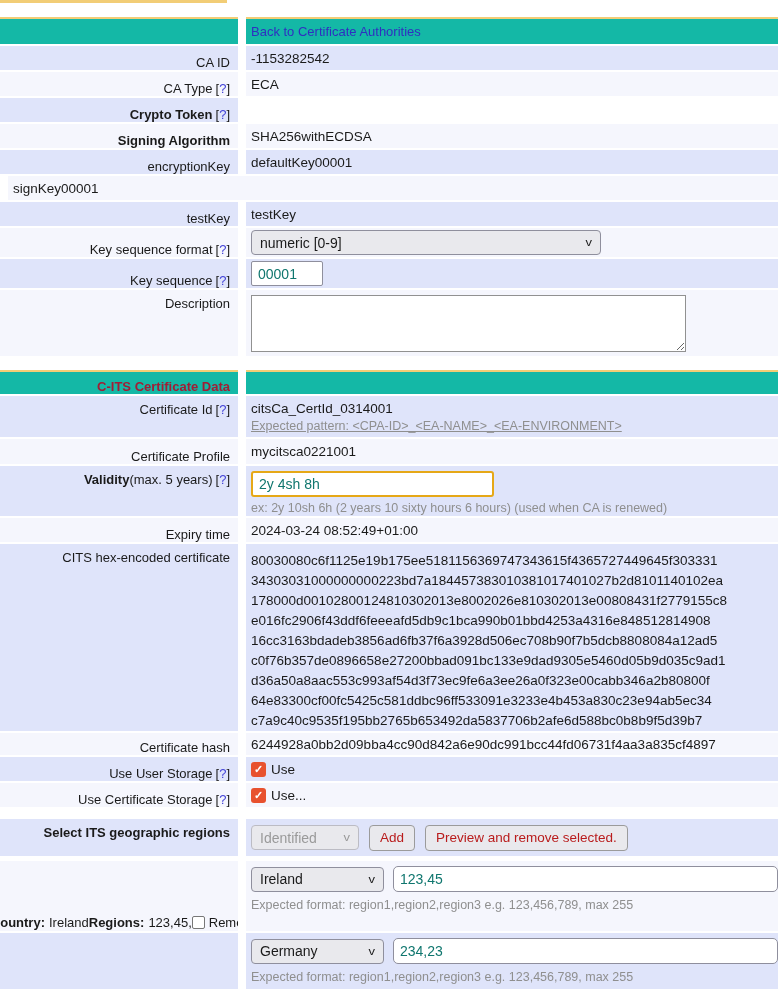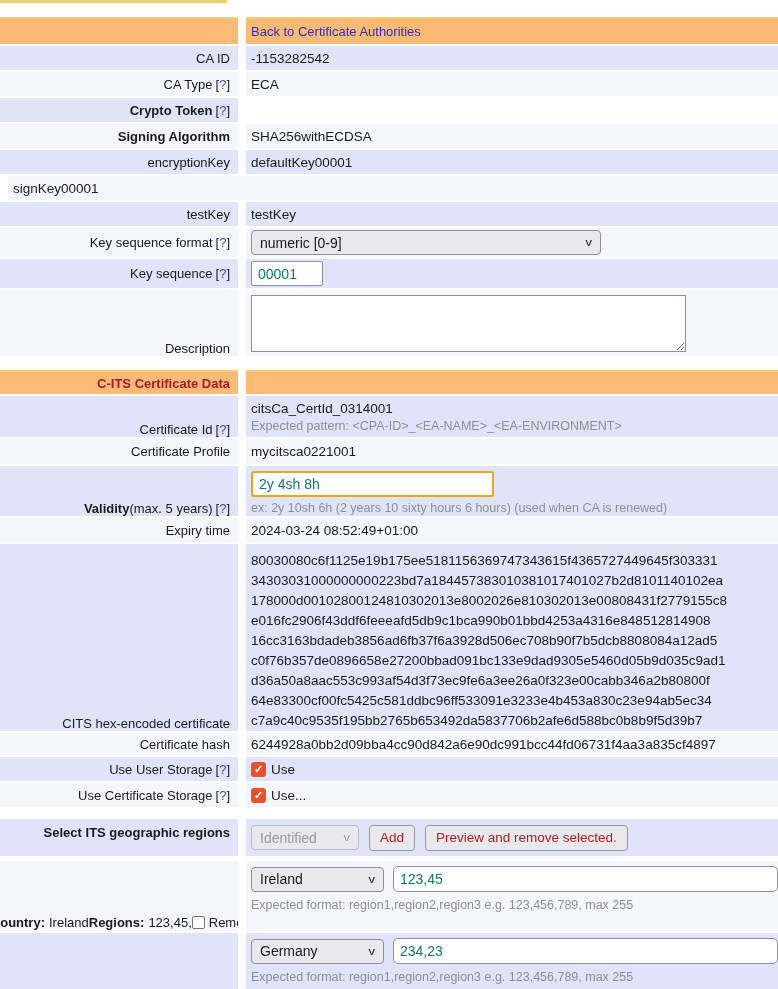--- a/index.html
+++ b/index.html
@@ -1,31 +1,31 @@
 <!DOCTYPE html>
 <html><head>
 <meta charset="utf-8">
 <style>
   html,body{margin:0;padding:0;background:#fff;}
   body{font-family:"Liberation Sans",sans-serif;font-size:13px;color:#1a1a1a;}
   .viewport{position:relative;width:778px;height:989px;overflow:hidden;background:#fff;}
   .topstrip{position:absolute;top:0;left:0;width:227px;height:3px;background:#f2cd76;}
   .stack{padding-top:17px;display:flex;flex-direction:column;}
   .row{display:flex;margin-bottom:2px;}
-  .lcell{width:238px;flex:0 0 238px;box-sizing:border-box;display:flex;justify-content:flex-end;align-items:center;
+  .lcell{width:238px;flex:0 0 238px;box-sizing:border-box;display:flex;justify-content:flex-end;align-items:flex-end;
          padding-right:8px;text-align:right;}
   .cgap{width:8px;flex:0 0 8px;background:#fff;}
   .rcell{flex:1;box-sizing:border-box;display:flex;align-items:center;padding-left:5px;min-width:0;}
   .lav .lcell,.lav .rcell{background:#dfe4fa;}
   .lit .lcell,.lit .rcell{background:#f5f6fd;}
-  .band .lcell,.band .rcell{background:#fdba74;border-top:2px solid #f2cd76;}
+  .band .lcell,.band .rcell{background:#14b8a6;border-top:2px solid #f2cd76;}
   .h24{min-height:24px}.h29{min-height:29px}.h66{min-height:66px}.h41{min-height:41px}
   .h25{min-height:25px}.h50{min-height:50px}.h181{min-height:181px}.h22{min-height:22px}
   .h37{min-height:37px}.h70{min-height:70px}.h80{min-height:80px}.hband{min-height:27px}
-  .top .lcell{align-items:flex-end;padding-top:6px;}
+  .top .lcell{align-items:flex-start;padding-top:6px;}
   .stack-v{flex-direction:column;align-items:flex-start;justify-content:flex-start;padding-top:5px;}
   .spacer12{height:12px}.spacer11{height:10px}.spacer3{height:3px}
   .bold{font-weight:bold;}
   .value{font-size:13.5px;}
   .link{color:#2f2fc1;cursor:pointer;text-decoration:none;}
   .help{margin-left:3px;white-space:nowrap;}
   .help .q{color:#4343d8;cursor:pointer;}
   .hint{color:#8f8f8f;font-size:12.5px;}
   .section-title{color:#a11d35;font-weight:bold;}
   .sel{background:#e9e9ed;border:1px solid #8f8f9d;border-radius:4px;height:25px;box-sizing:border-box;
@@ -44,21 +44,21 @@
             border-radius:2px;margin:0 4px 0 0;vertical-align:-2px;}
   textarea.desc{width:435px;height:57px;box-sizing:border-box;border:1px solid #919191;background:#fff;
                 font-family:"Liberation Sans",sans-serif;font-size:13px;resize:both;}
   .hexblock{line-height:20px;font-size:13.5px;padding-top:2px;}
   .region-label{flex-direction:row;align-items:flex-end;justify-content:center;line-height:16px;gap:0px;padding-left:18px;}
   .region-line{white-space:nowrap;}
   .region-line .v{margin-left:4px;font-weight:normal;}
   .ctl-line{display:flex;align-items:center;width:100%;}
   .region-input{flex:1;height:26px;margin-left:9px;border-radius:5px;}
   .geo-ctls{gap:10px;}
-  .mt3{margin-top:3px;}.mt4{margin-top:4px;}.mt6{margin-top:6px;}
+  .mt3{margin-top:3px;text-decoration:underline;}.mt4{margin-top:4px;}.mt6{margin-top:6px;}
 </style>
 </head>
 <body>
 
 <div class="viewport">
   <div class="topstrip"></div>
 
   <div class="stack">
 
     <div class="row band hband">

